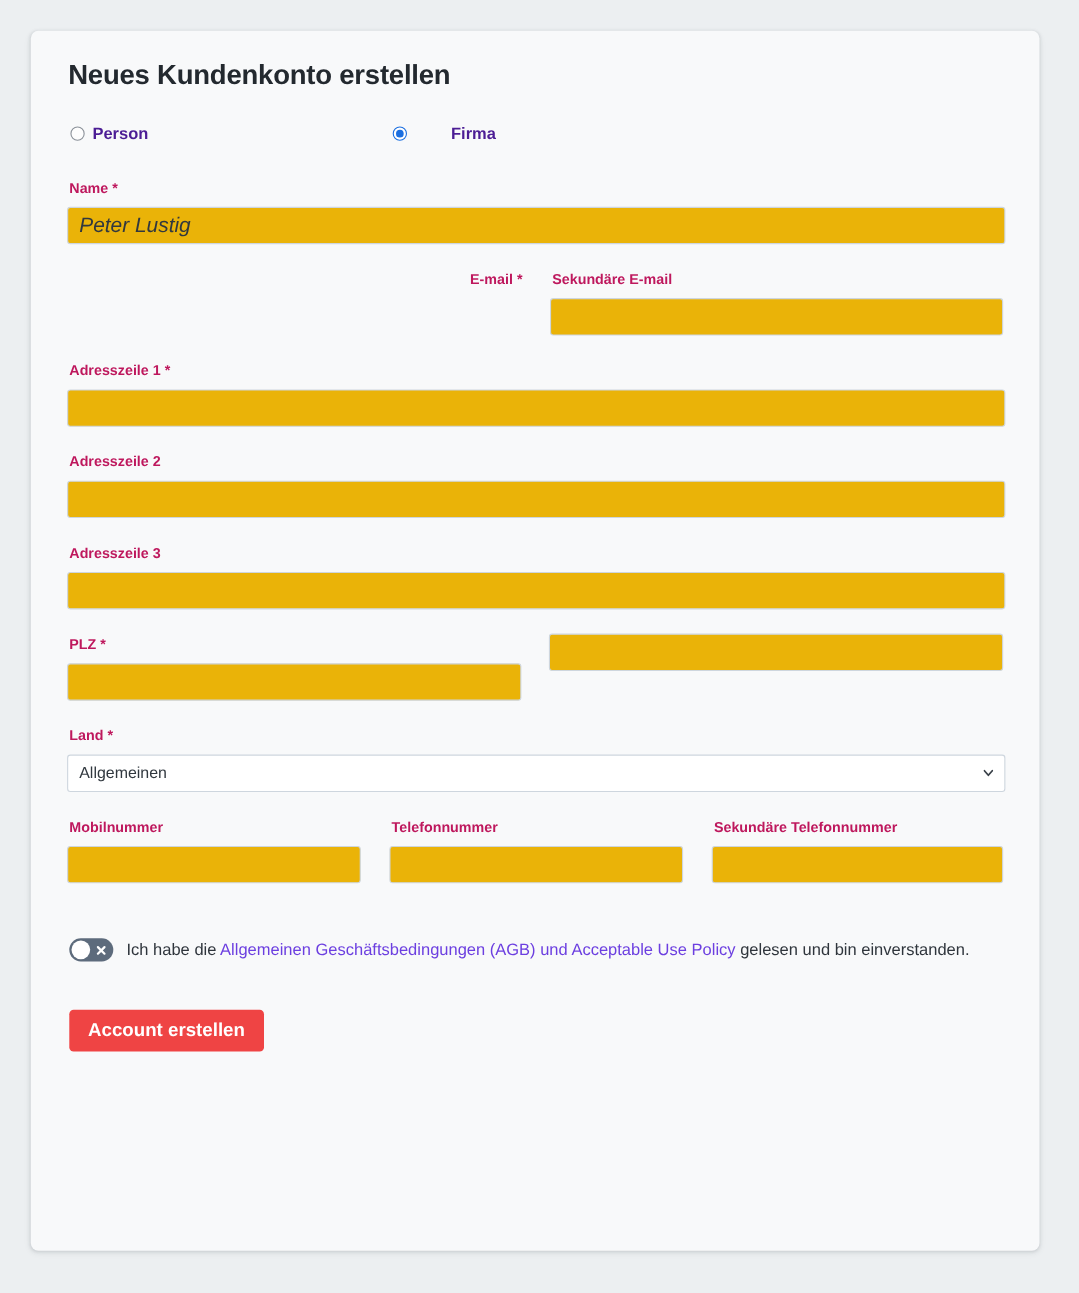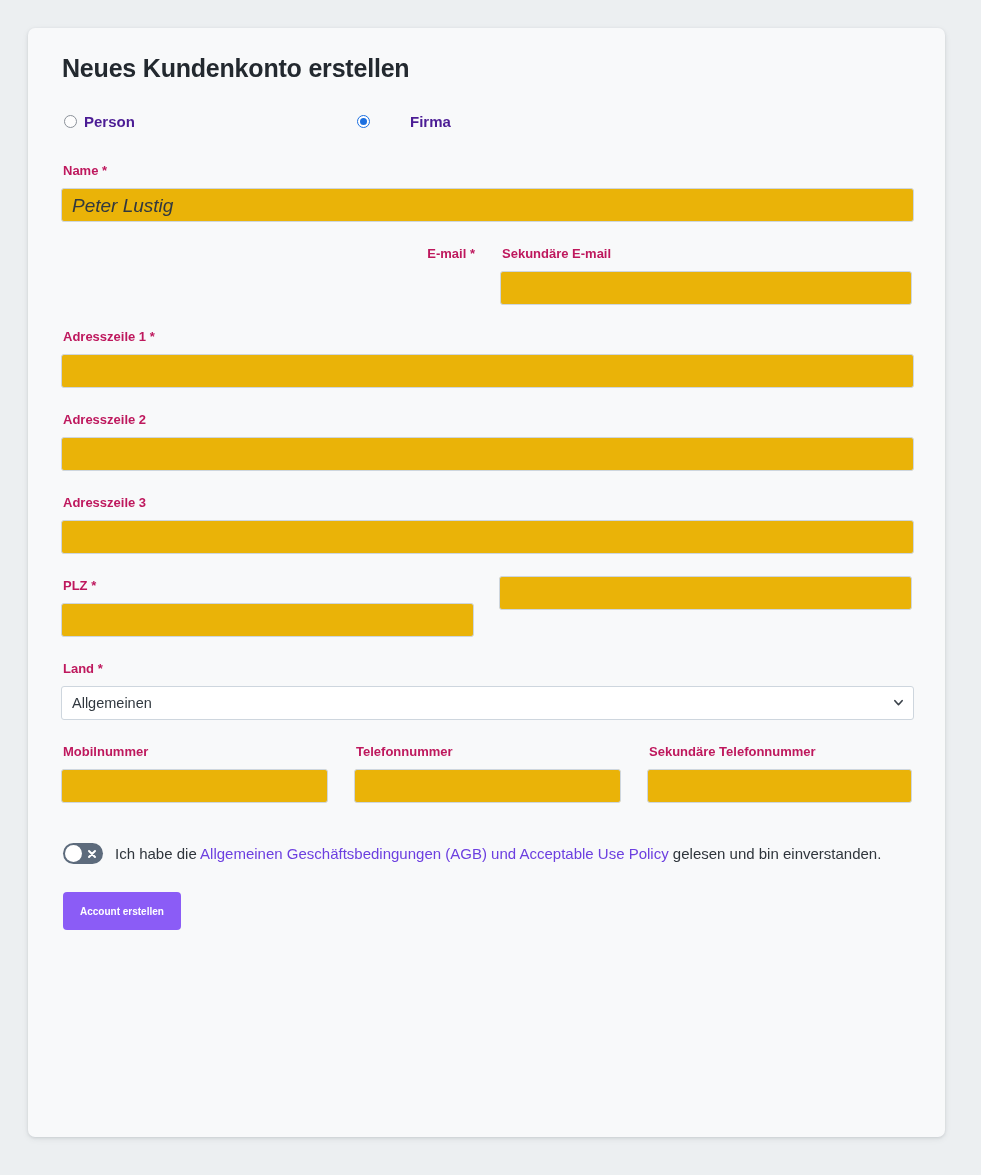--- a/index.html
+++ b/index.html
@@ -154,21 +154,21 @@
   .gutter-ph { width: 26px; flex: none; }
   .col-ph-b { width: 268px; }
   .col-ph-c { width: 266px; }
 
   .full { width: 853px; }
 
   
   .terms-row {
     display: flex;
     align-items: center;
-    margin-top: 40px;
+    margin-top: 50px;
     padding-left: 2px;
   }
   .toggle {
     position: relative;
     width: 40px;
     height: 21px;
     border-radius: 11px;
     background: #5d6b7c;
     flex: none;
     cursor: pointer;
@@ -195,30 +195,30 @@
     line-height: 21px;
   }
   .terms-link {
     color: #6c3fe0;
     text-decoration: none;
     cursor: pointer;
   }
 
   
   .submit-btn {
-    margin-top: 28px;
+    margin-top: 44px;
     margin-left: 2px;
     display: inline-flex;
     align-items: center;
     justify-content: center;
     height: 38px;
     padding: 0 17px;
-    background: #8b5cf6;
+    background: #ef4444;
     color: #ffffff;
-    font-size: 10px;
+    font-size: 17px;
     font-weight: bold;
     border: none;
     border-radius: 4px;
     cursor: pointer;
     font-family: "Liberation Sans", sans-serif;
   }
 </style>
 </head>
 <body>
 

